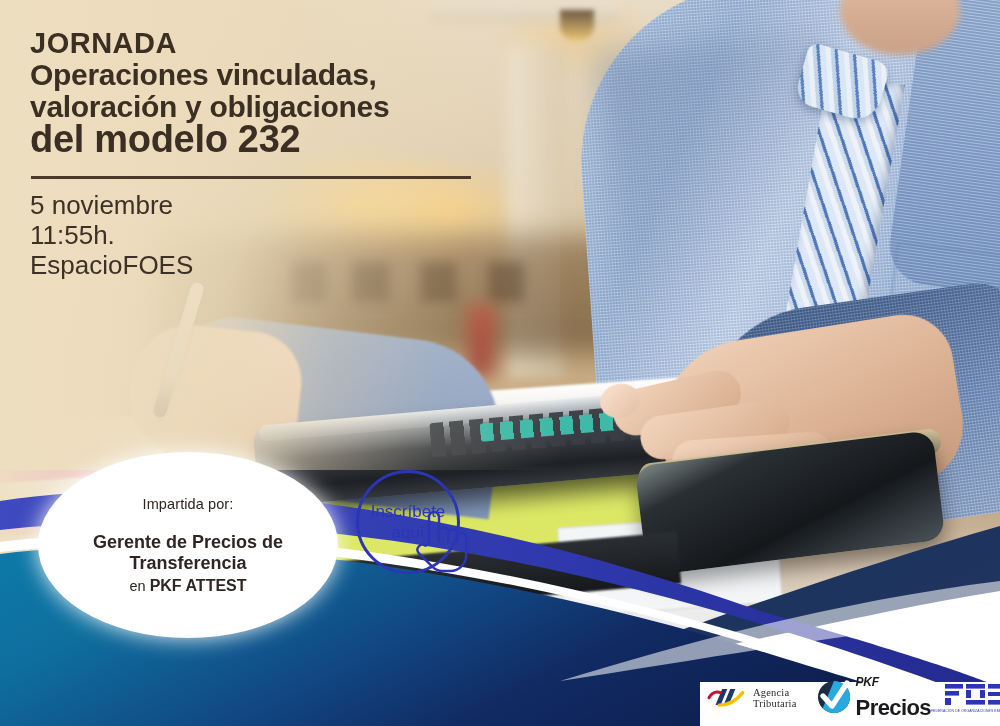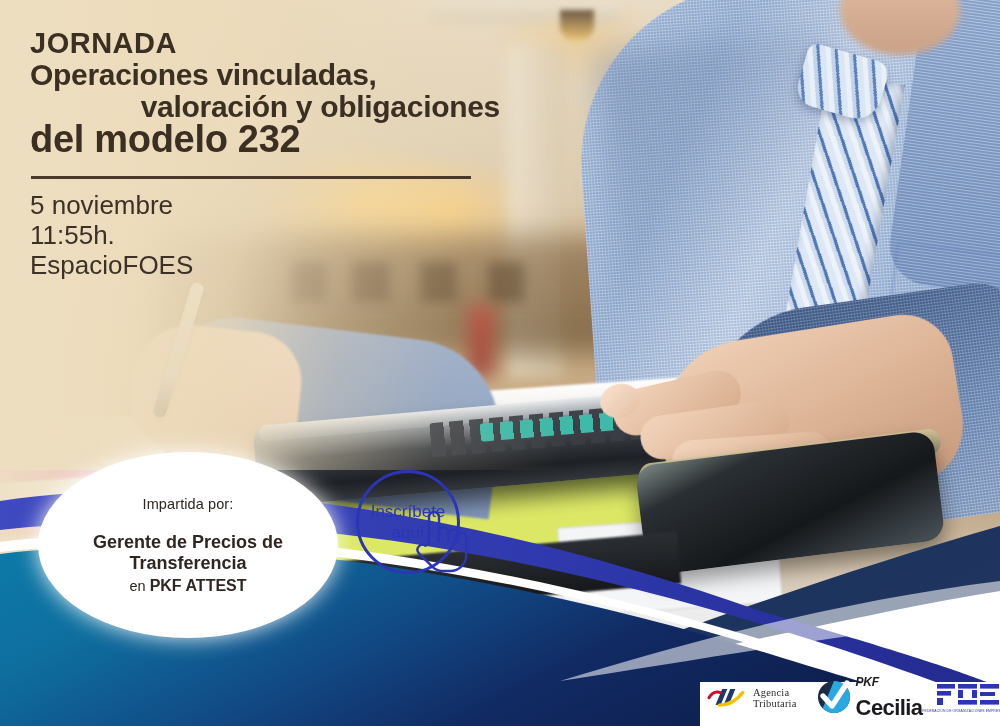--- a/index.html
+++ b/index.html
@@ -281,21 +281,21 @@
   }
   .headline .line{
     font-weight:bold;
     font-size:30px;
     line-height:32px;
     letter-spacing:-.3px;
     white-space:nowrap;
   }
   .headline .l1{font-size:29px;letter-spacing:.5px;}
   .headline .l2{font-size:30px;}
-  .headline .l3{font-size:30px;text-align:right;}
+  .headline .l3{font-size:30px;}
   .headline .l4{font-size:38px;}
   .rule{
     position:absolute;left:31px;top:176px;width:440px;height:3px;
     background:#4a382a;
   }
   .when{
     position:absolute;left:30px;top:190px;width:330px;
     color:#3d3026;
     font-size:26px;line-height:30px;font-weight:normal;
   }
@@ -518,21 +518,21 @@
     </div>
 
     <div class="logo" style="gap:2px;">
       <svg width="40" height="40" viewBox="0 0 40 40">
         <circle cx="20" cy="20" r="16" fill="#1d2a44"></circle>
         <path d="M20,4 a16,16 0 0 1 0,32 a16,16 0 0 1 -11.3,-4.7 Z" fill="#2aa8e0"></path>
         <path d="M9,19 L18,29 L33,6" stroke="#ffffff" stroke-width="5.4" fill="none" stroke-linecap="round" stroke-linejoin="round"></path>
       </svg>
       <div style="display:flex;flex-direction:column;align-items:flex-start;gap:8px;">
         <div class="pkf-text">PKF</div>
-        <div class="attest-text">Cecilia</div>
+        <div class="attest-text">Precios</div>
       </div>
     </div>
 
     <div class="logo" style="flex-direction:column;justify-content:center;">
       <svg width="86" height="26" viewBox="0 0 86 26">
         <g fill="#2b35b5">
           <rect x="1" y="2" width="18" height="4.6"></rect>
           <rect x="1" y="9" width="14" height="4.6"></rect>
           <rect x="1" y="16" width="6" height="7"></rect>
           <rect x="22" y="2" width="19" height="4.6"></rect>

